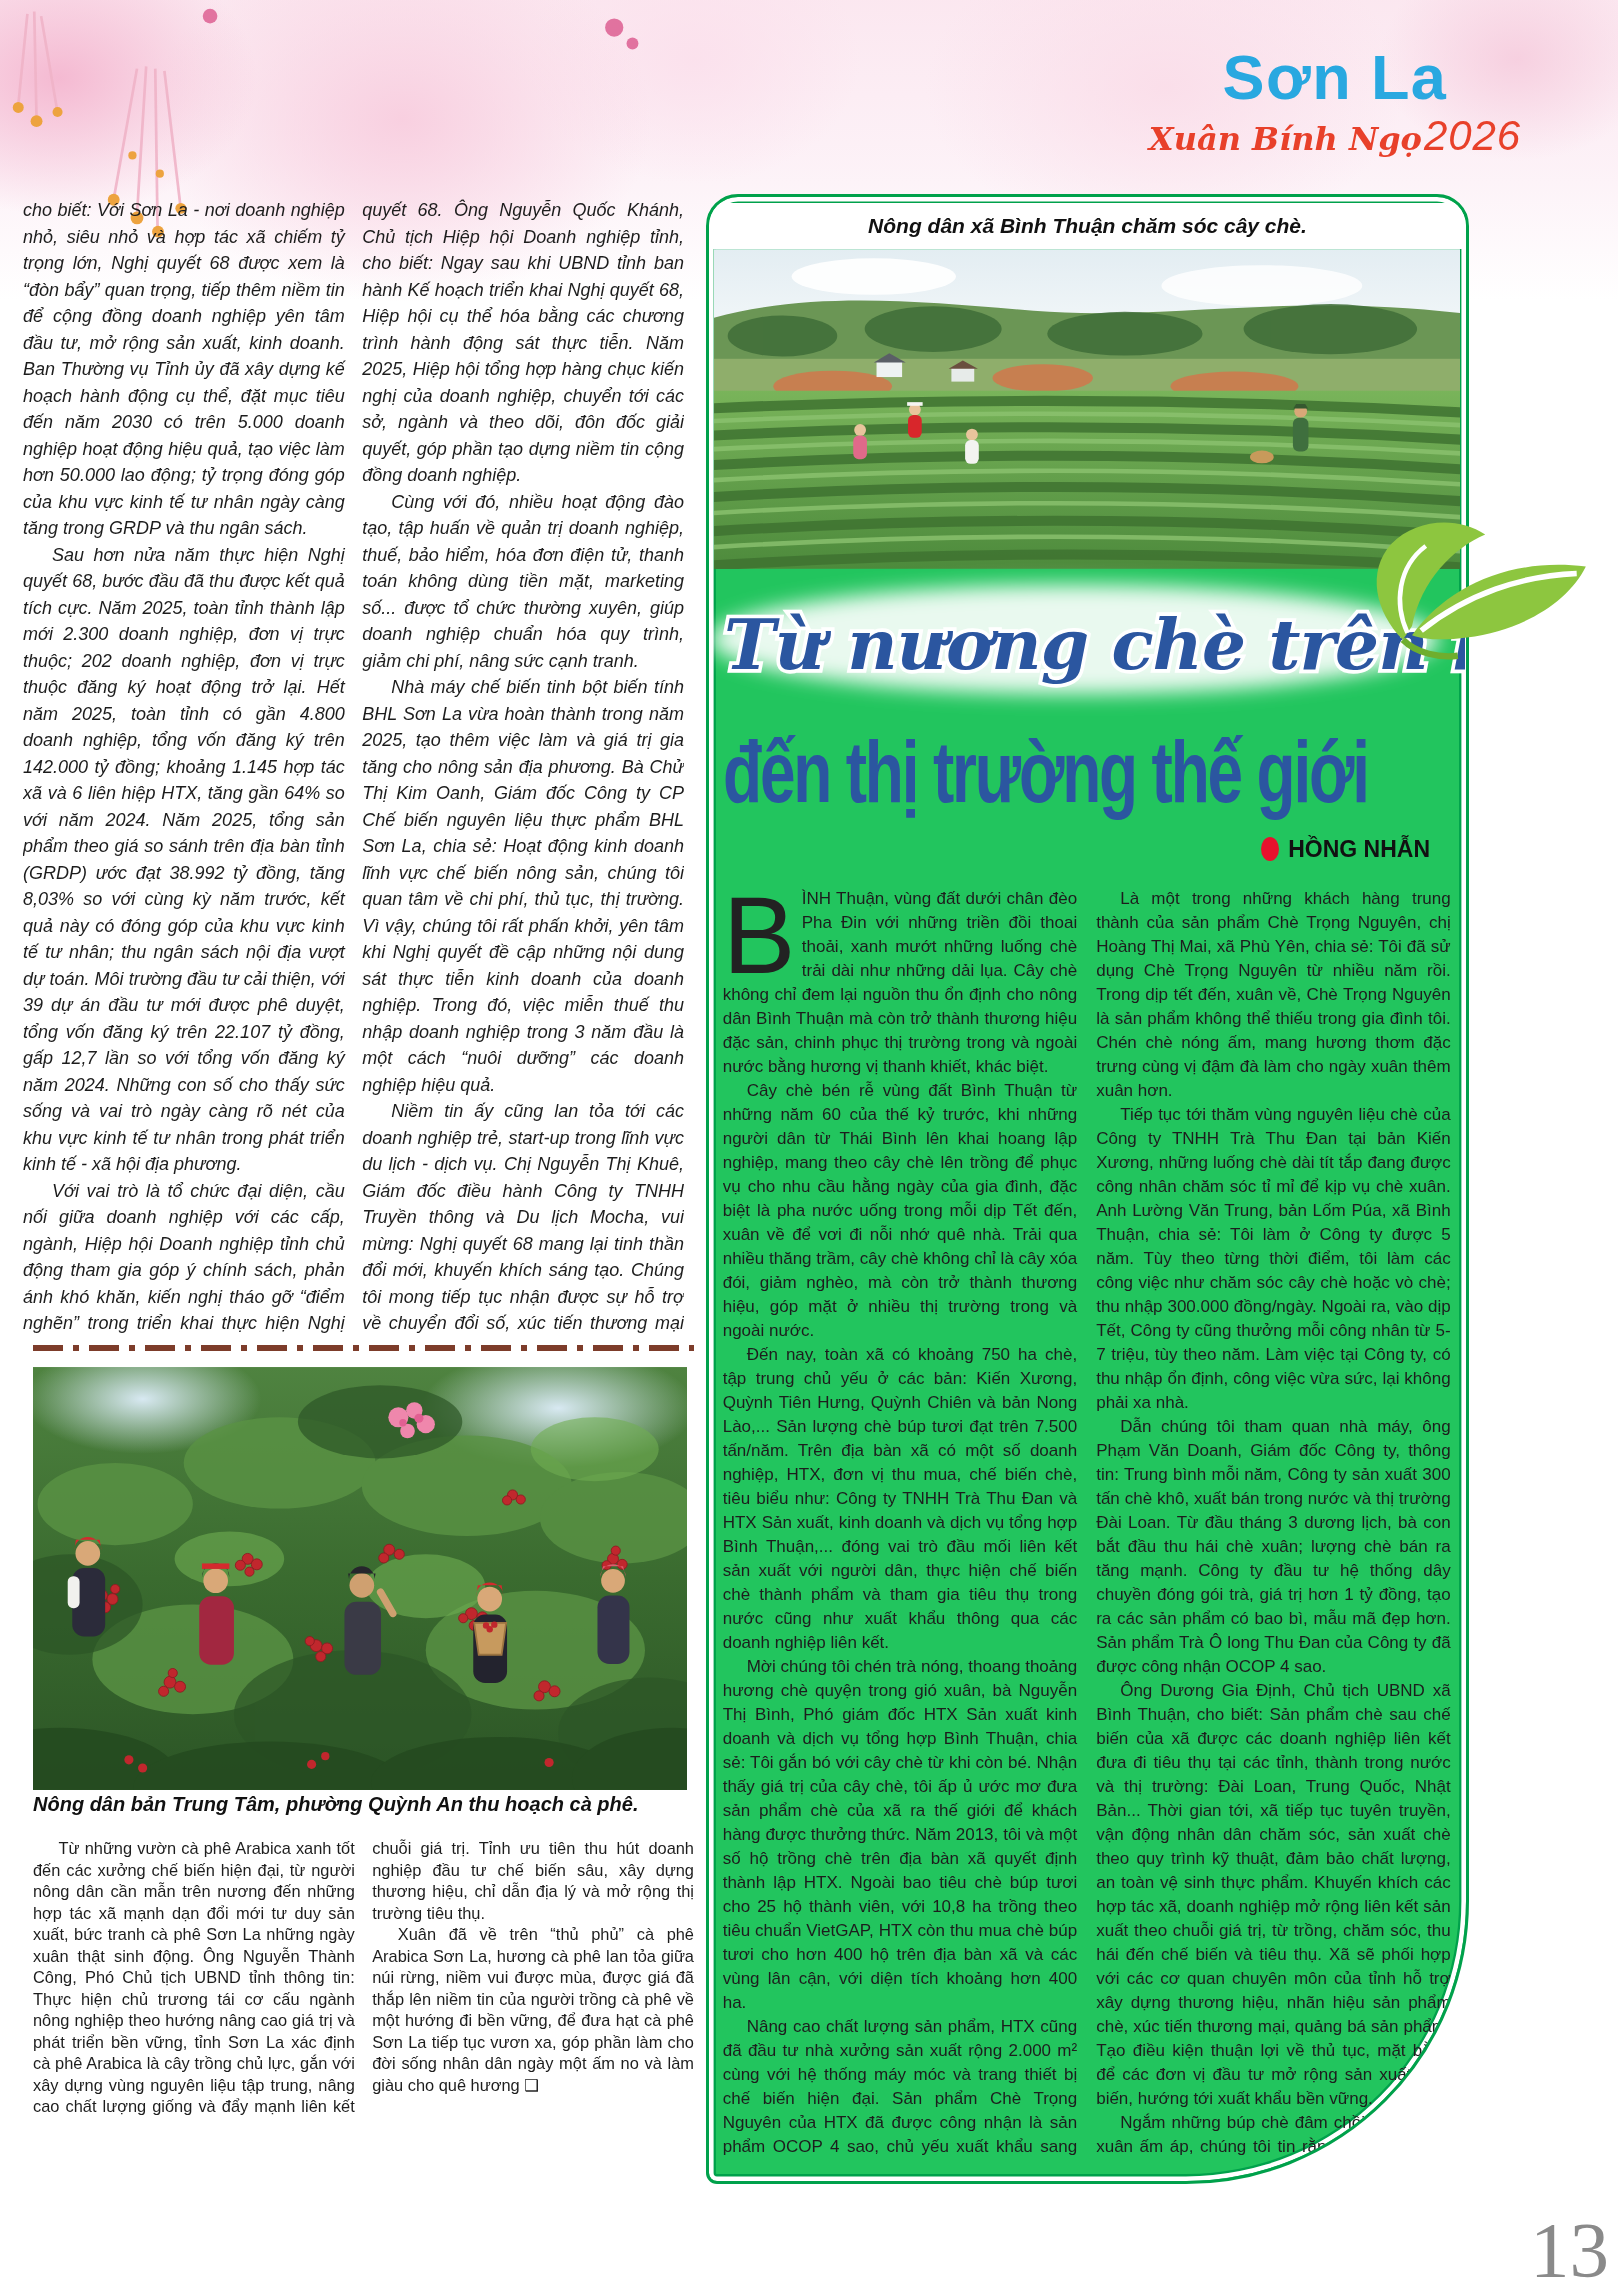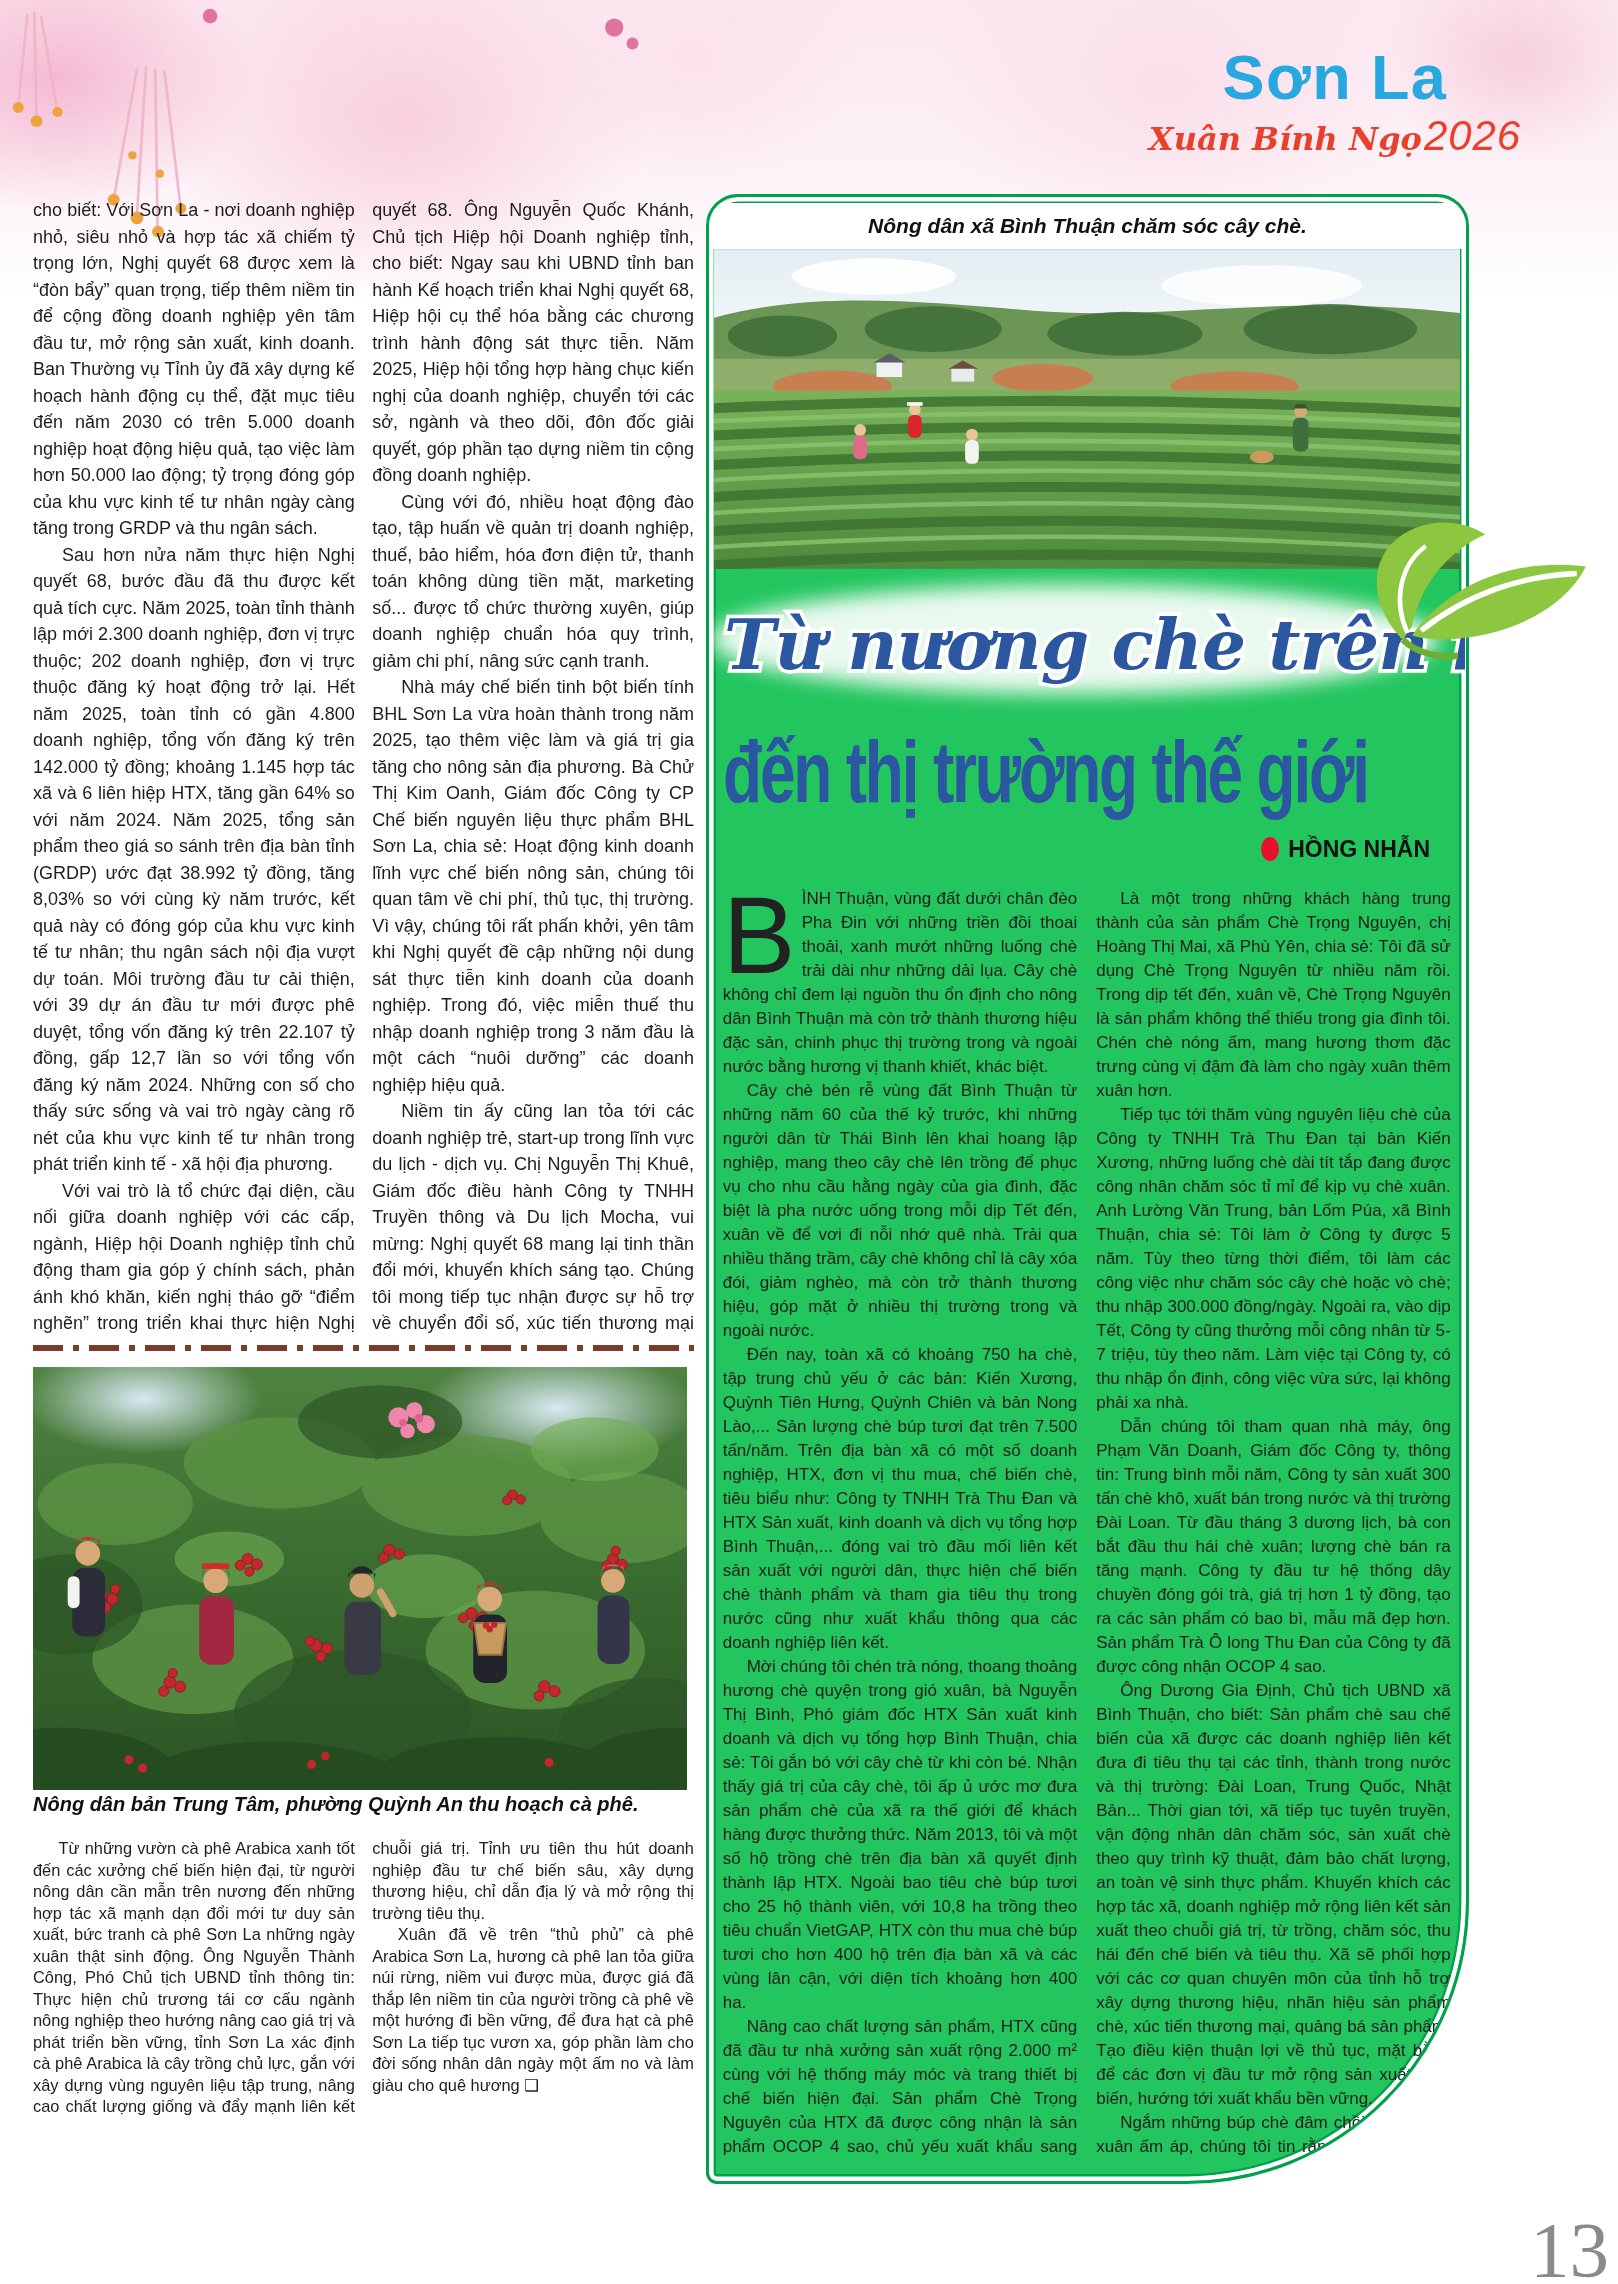--- a/index.html
+++ b/index.html
@@ -21,23 +21,23 @@
 
   
   .masthead{ position:absolute; top:46px; right:98px; text-align:center; z-index:4; }
   .masthead-region{ font-size:63px; font-weight:bold; color:#29A8E0; letter-spacing:1.4px; line-height:1; }
   .masthead-edition{ margin-top:2.7px; color:#E8402A; white-space:nowrap; }
   .masthead-script{ font-family:"DejaVu Serif", serif; font-style:italic; font-weight:bold; font-size:32px; }
   .masthead-year{ font-style:italic; font-weight:normal; font-size:42px; letter-spacing:0.9px; }
 
   
   .article-left{
-    position:absolute; left:33px; top:197px; width:661px; height:1143px;
+    position:absolute; left:23px; top:197px; width:661px; height:1143px;
     column-count:2; column-gap:17.4px; text-align:justify;
-    font-size:18px; line-height:26.5px; overflow:hidden;
+    font-size:18px; line-height:26.5px; overflow:hidden;font-style:italic;
   }
   .article-left p{ text-indent:29px; }
   .article-left p.cont{ text-indent:0; }
 
   
   .dashed-divider{
     position:absolute; left:33px; top:1345px; width:661px; height:6.4px;
     background:repeating-linear-gradient(90deg,#7d3c2a 0 30px, transparent 30px 40px, #7d3c2a 40px 46px, transparent 46px 56px);
   }
 

